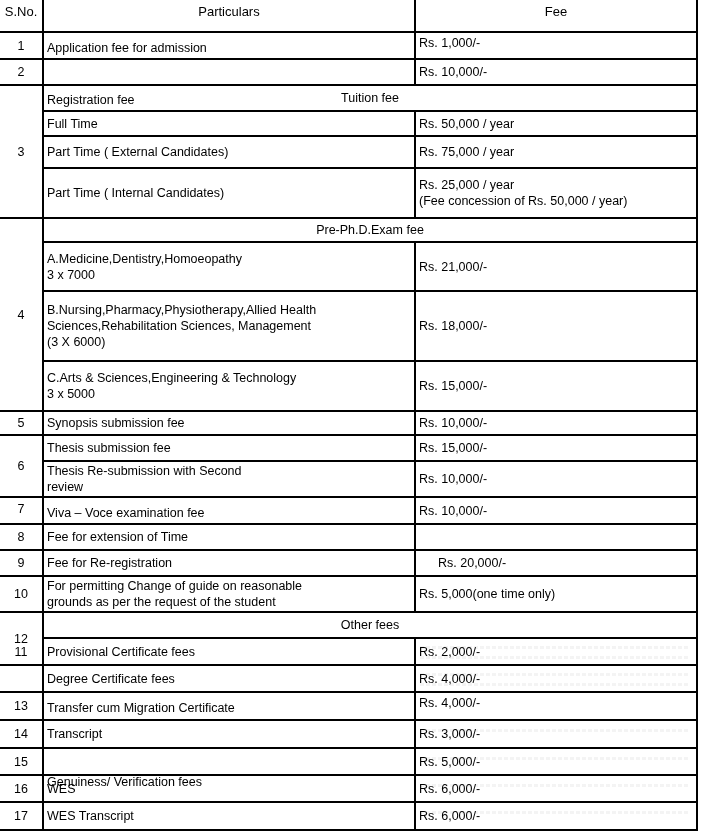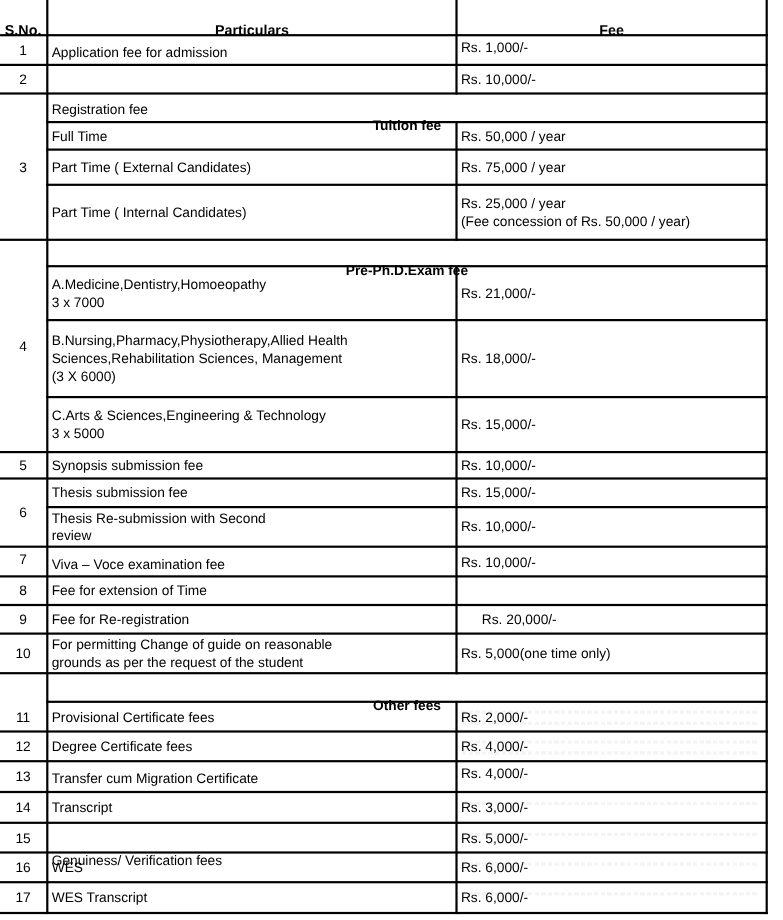--- a/index.html
+++ b/index.html
@@ -6,21 +6,21 @@
   body { width: 712px; height: 836px; position: relative; overflow: hidden;
          font-family: "Liberation Sans", sans-serif; color: #000; }
   .tbl { position: absolute; left: 0; top: 0; width: 712px; height: 836px; }
   .hline { position: absolute; height: 2px; background: #000; }
   .vline { position: absolute; width: 2px; background: #000; }
   .cell { position: absolute; display: flex; align-items: center; box-sizing: border-box;
           font-size: 12.5px; line-height: 16px; white-space: pre-line; }
   .center { justify-content: center; text-align: center; }
   .left { padding-left: 3px; }
   .top { align-items: flex-start; padding-top: 4px; }
-  .bold { font-weight: bold; margin-top: 16px; }
+  .bold { font-weight: normal; }
   .hdr { font-size: 13px; }
   .sno { font-size: 12.5px; }
   .calibri { font-family: "Liberation Sans", sans-serif; font-size: 12.5px; }
   .ghost { position: absolute; left: 420px; width: 270px; height: 3px;
            background: repeating-linear-gradient(90deg, #f1f1f1 0 4px, transparent 4px 6px); opacity: 0.8; }
 </style>
 </head>
 <body>
 
 <div class="tbl">
@@ -132,21 +132,21 @@
   <div class="cell left" style="left:44px; top:577px; width:370px; height:34px;">For permitting Change of guide on reasonable
 grounds as per the request of the student</div>
   <div class="cell left" style="left:416px; top:577px; width:280px; height:34px;">Rs. 5,000(one time only)</div>
 
   <div class="cell center bold" style="left:44px; top:613px; width:652px; height:24px;">Other fees</div>
 
   <div class="cell center sno" style="left:0; top:639px; width:42px; height:25px;">11</div>
   <div class="cell left" style="left:44px; top:639px; width:370px; height:25px;">Provisional Certificate fees</div>
   <div class="cell left" style="left:416px; top:639px; width:280px; height:25px;">Rs. 2,000/-</div>
 
-  <div class="cell center sno" style="left:0; top:666px; width:42px; height:25px;">12</div>
+  <div class="cell center sno" style="left:0; top:626px; width:42px; height:25px;">12</div>
   <div class="cell left" style="left:44px; top:666px; width:370px; height:25px;">Degree Certificate fees</div>
   <div class="cell left" style="left:416px; top:666px; width:280px; height:25px;">Rs. 4,000/-</div>
 
   <div class="cell center sno" style="left:0; top:693px; width:42px; height:26px;">13</div>
   <div class="cell left" style="left:44px; top:696px; width:370px; height:23px;">Transfer cum Migration Certificate</div>
   <div class="cell left top" style="left:416px; top:691px; width:280px; height:28px;">Rs. 4,000/-</div>
 
   <div class="cell center sno" style="left:0; top:721px; width:42px; height:26px;">14</div>
   <div class="cell left" style="left:44px; top:721px; width:370px; height:26px;">Transcript</div>
   <div class="cell left" style="left:416px; top:721px; width:280px; height:26px;">Rs. 3,000/-</div>

